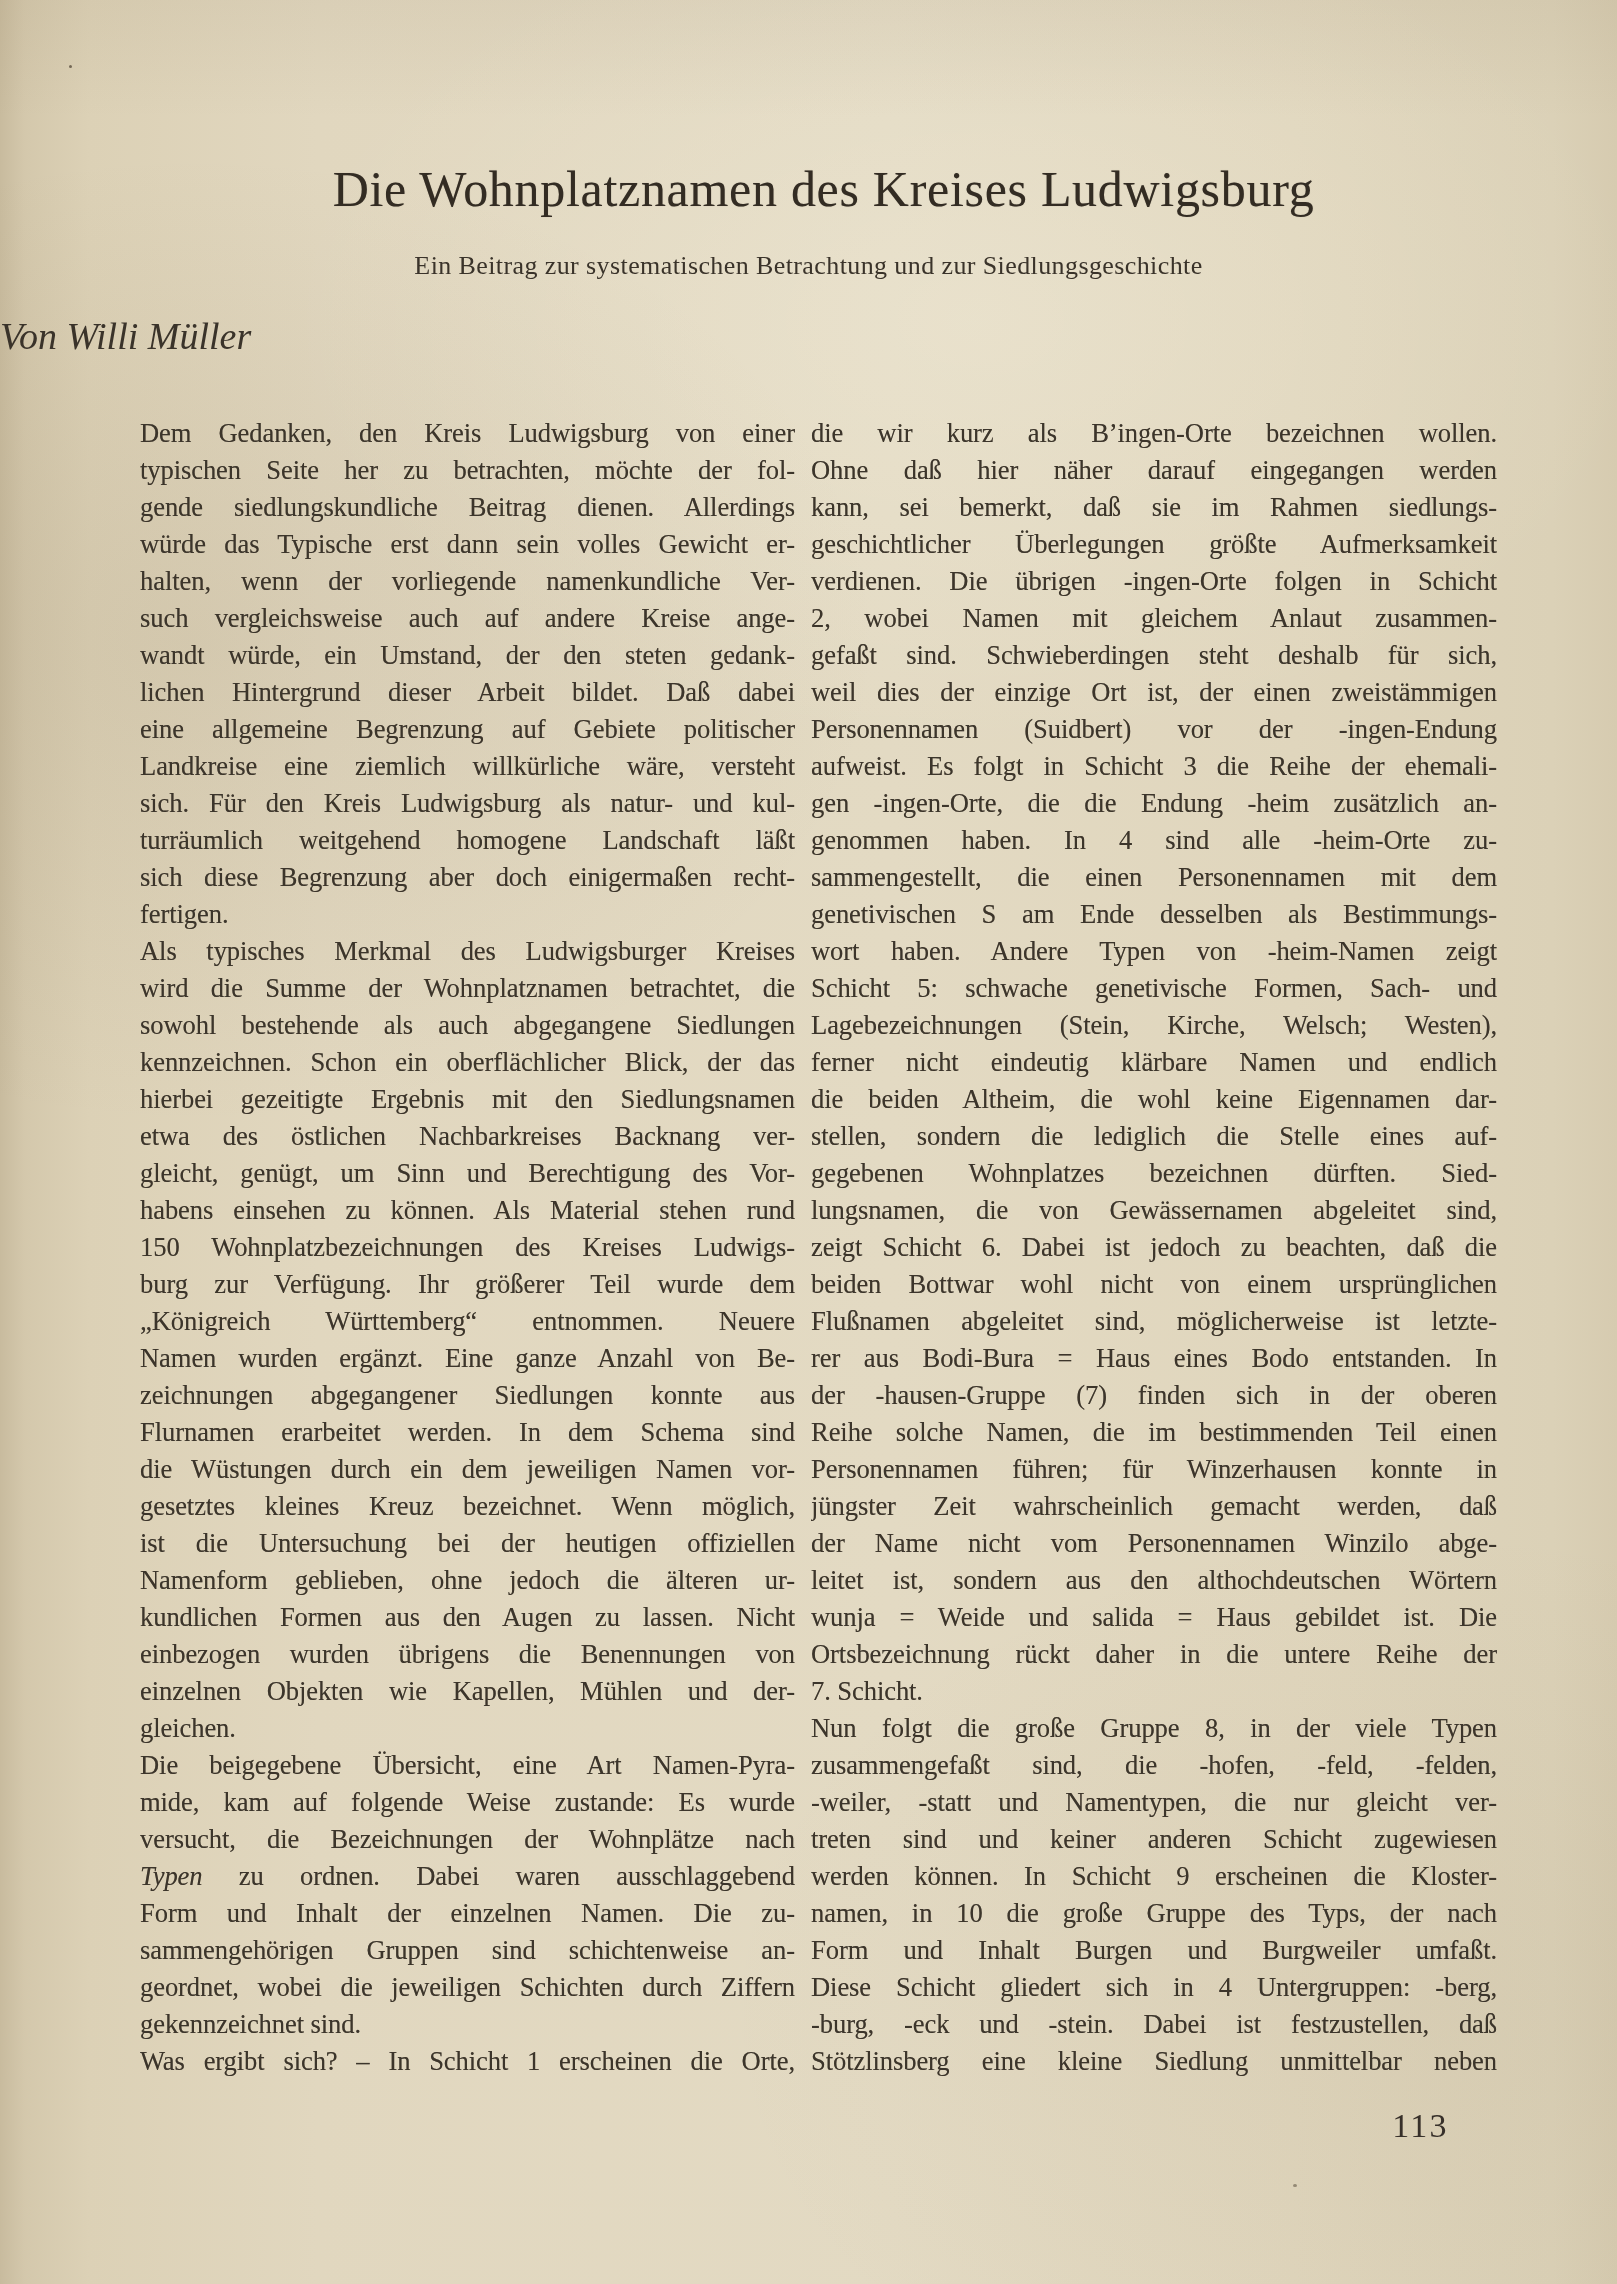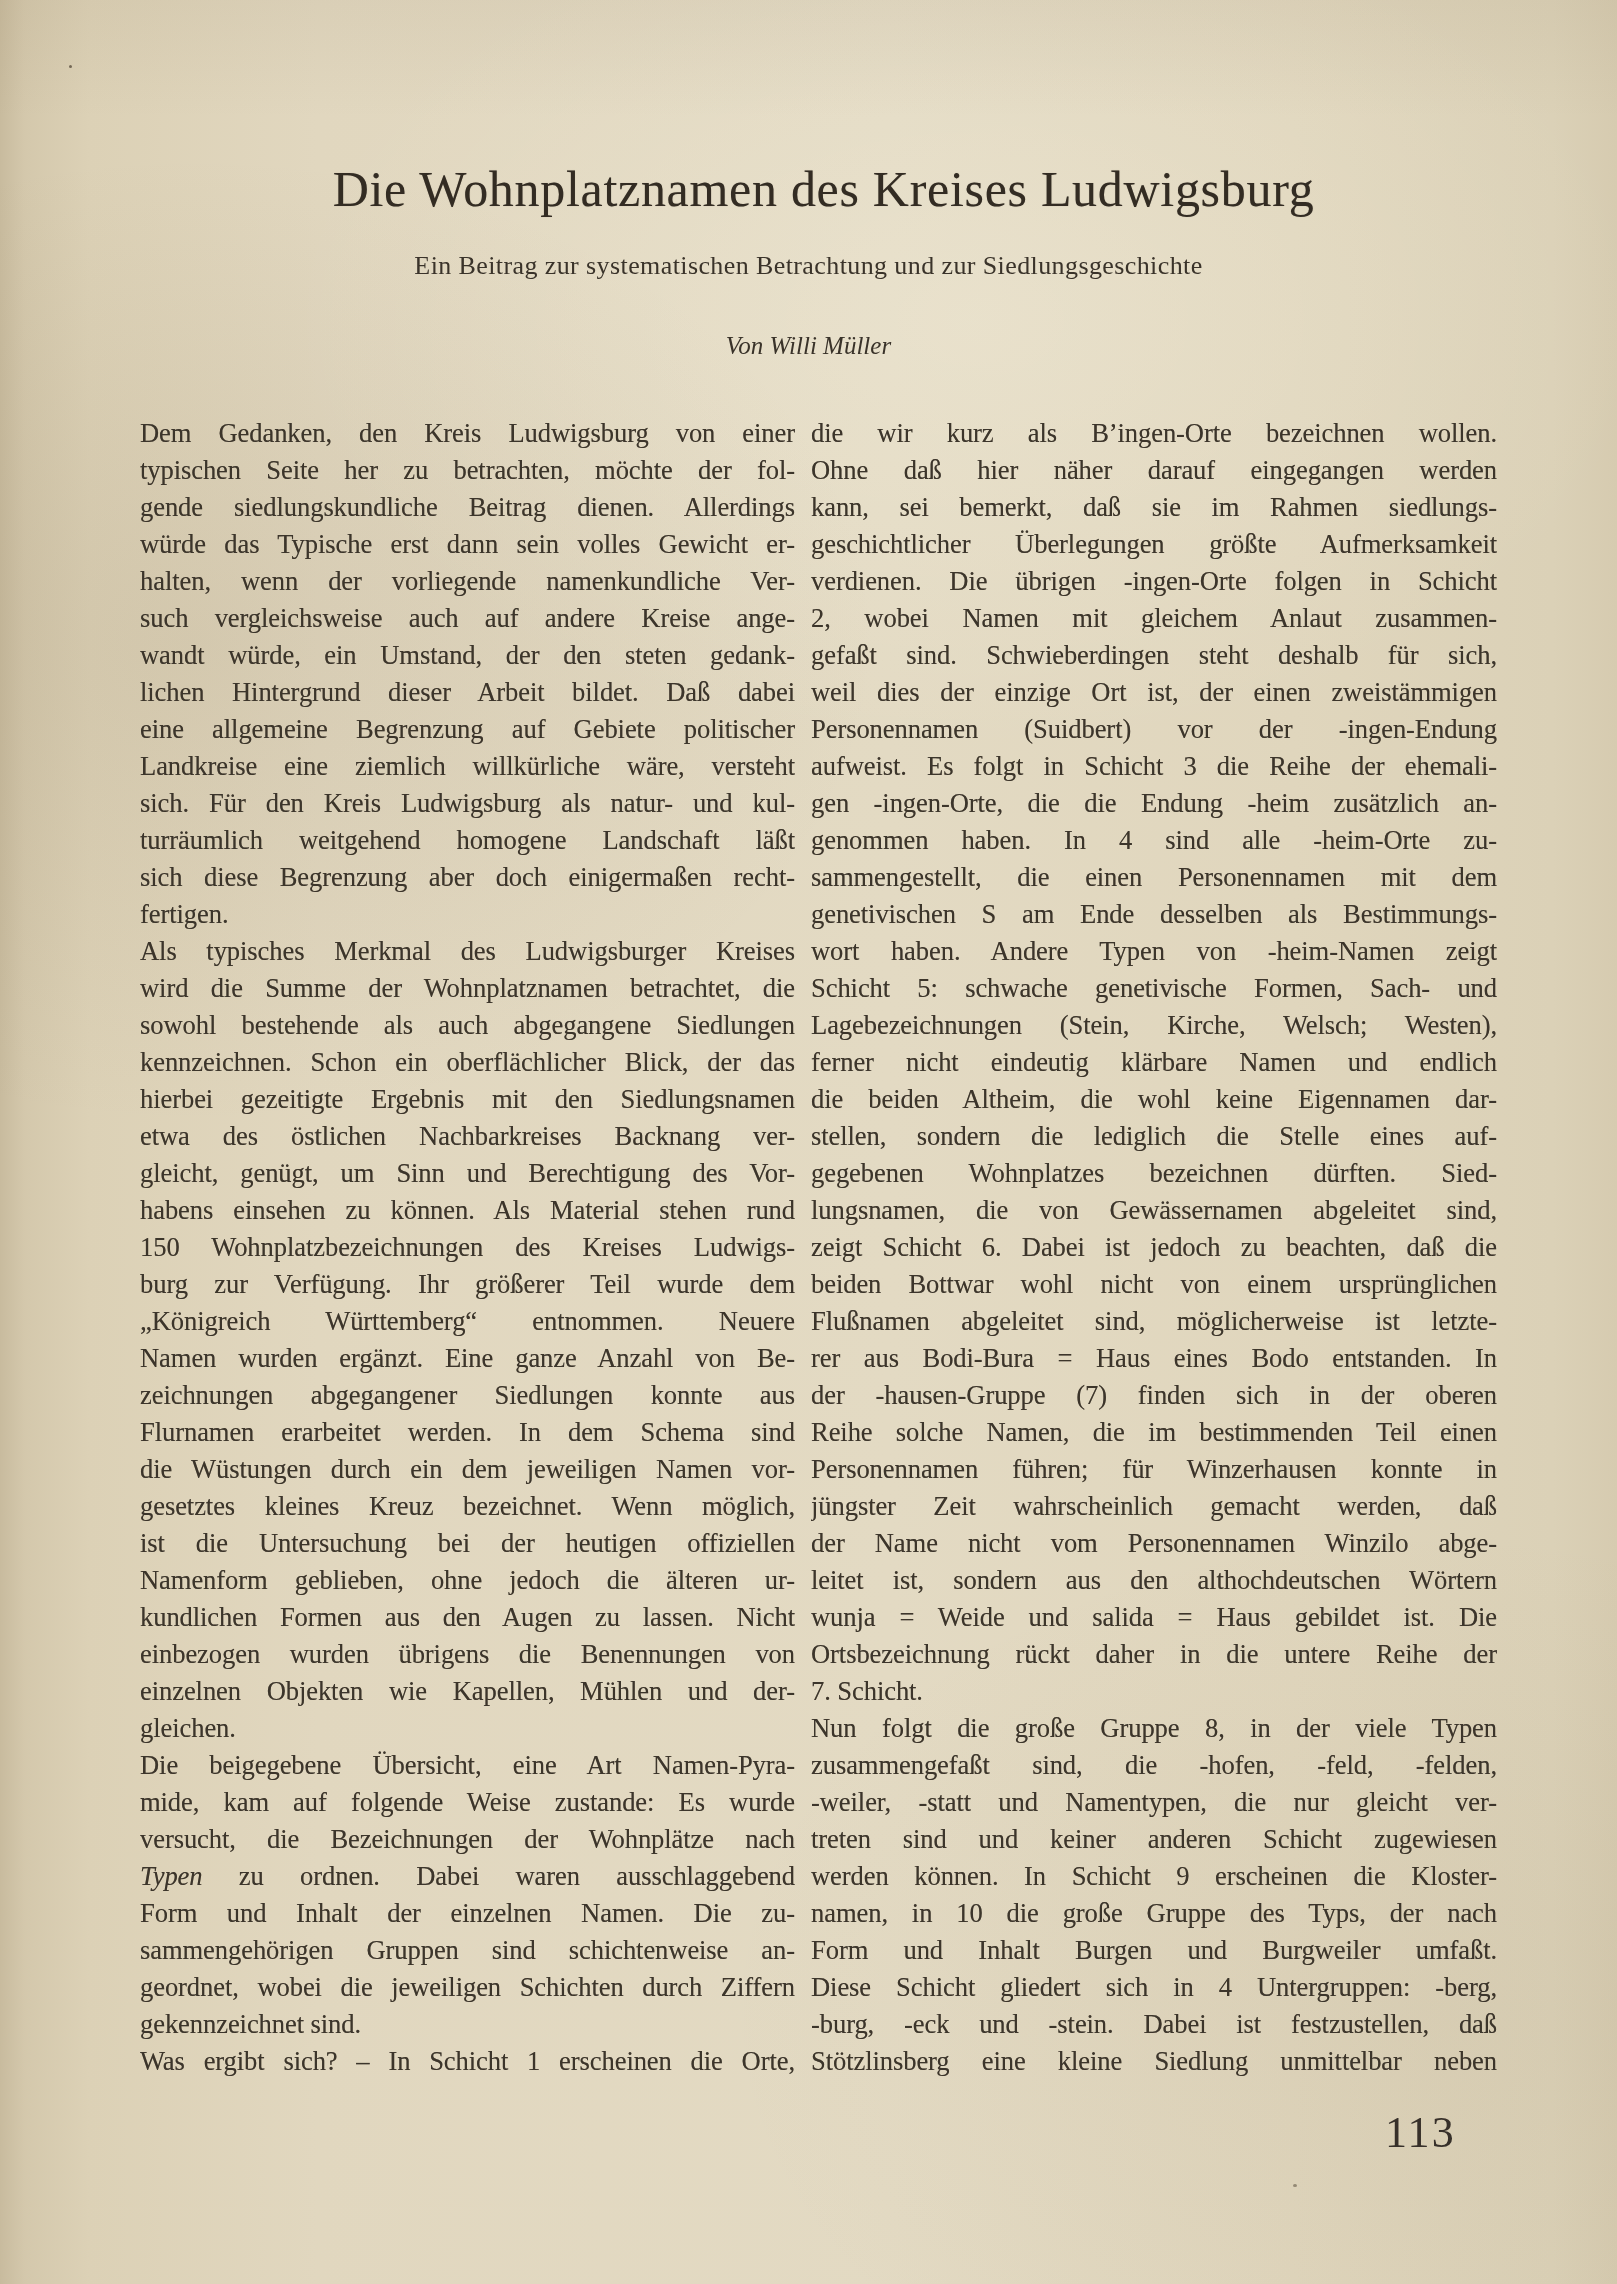--- a/index.html
+++ b/index.html
@@ -23,23 +23,23 @@
     color:#332c23;
     text-shadow:0 0 0.7px rgba(51,44,35,0.35);
   }
   .hdr-subtitle{
     position:absolute;left:0;top:251px;width:100%;
     text-align:center;
     font-size:26px;letter-spacing:0.4px;
     color:#3a332a;
   }
   .hdr-author{
-    position:absolute;left:0;top:332px;width:100%;
-    text-align:center;
-    font-size:25px;font-style:italic;
+    position:absolute;left:0;top:314px;width:100%;
+    text-align:left;
+    font-size:38px;font-style:italic;
     color:#3a332a;
   }
   .columns{
     position:absolute;left:140px;top:415px;width:1381px;
     display:flex;gap:16px;
   }
   .col{display:block;}
   .col-left{width:655px;}
   .col-right{width:686px;}
   .ln{
@@ -47,21 +47,21 @@
     font-size:26.6px;letter-spacing:-0.1px;
     text-align:justify;text-align-last:justify;
     overflow:hidden;
     color:#3c352b;
     text-shadow:0 0 0.4px rgba(60,50,40,0.45);
   }
   .ln.flush{text-align-last:left;}
   .pagenum{
     position:absolute;left:1369px;top:2107px;width:103px;
     text-align:center;
-    font-size:44px;letter-spacing:2.2px;
+    font-size:34px;letter-spacing:2.2px;
     color:#37302a;
   }
   .speck{position:absolute;background:#5a4f3e;border-radius:50%;opacity:0.8;}
   .speck-1{left:69px;top:65px;width:3px;height:3px;}
   .speck-2{left:1293px;top:2184px;width:3.7px;height:3px;opacity:0.55;}
 </style>
 </head>
 <body>
 
 <div class="page">

